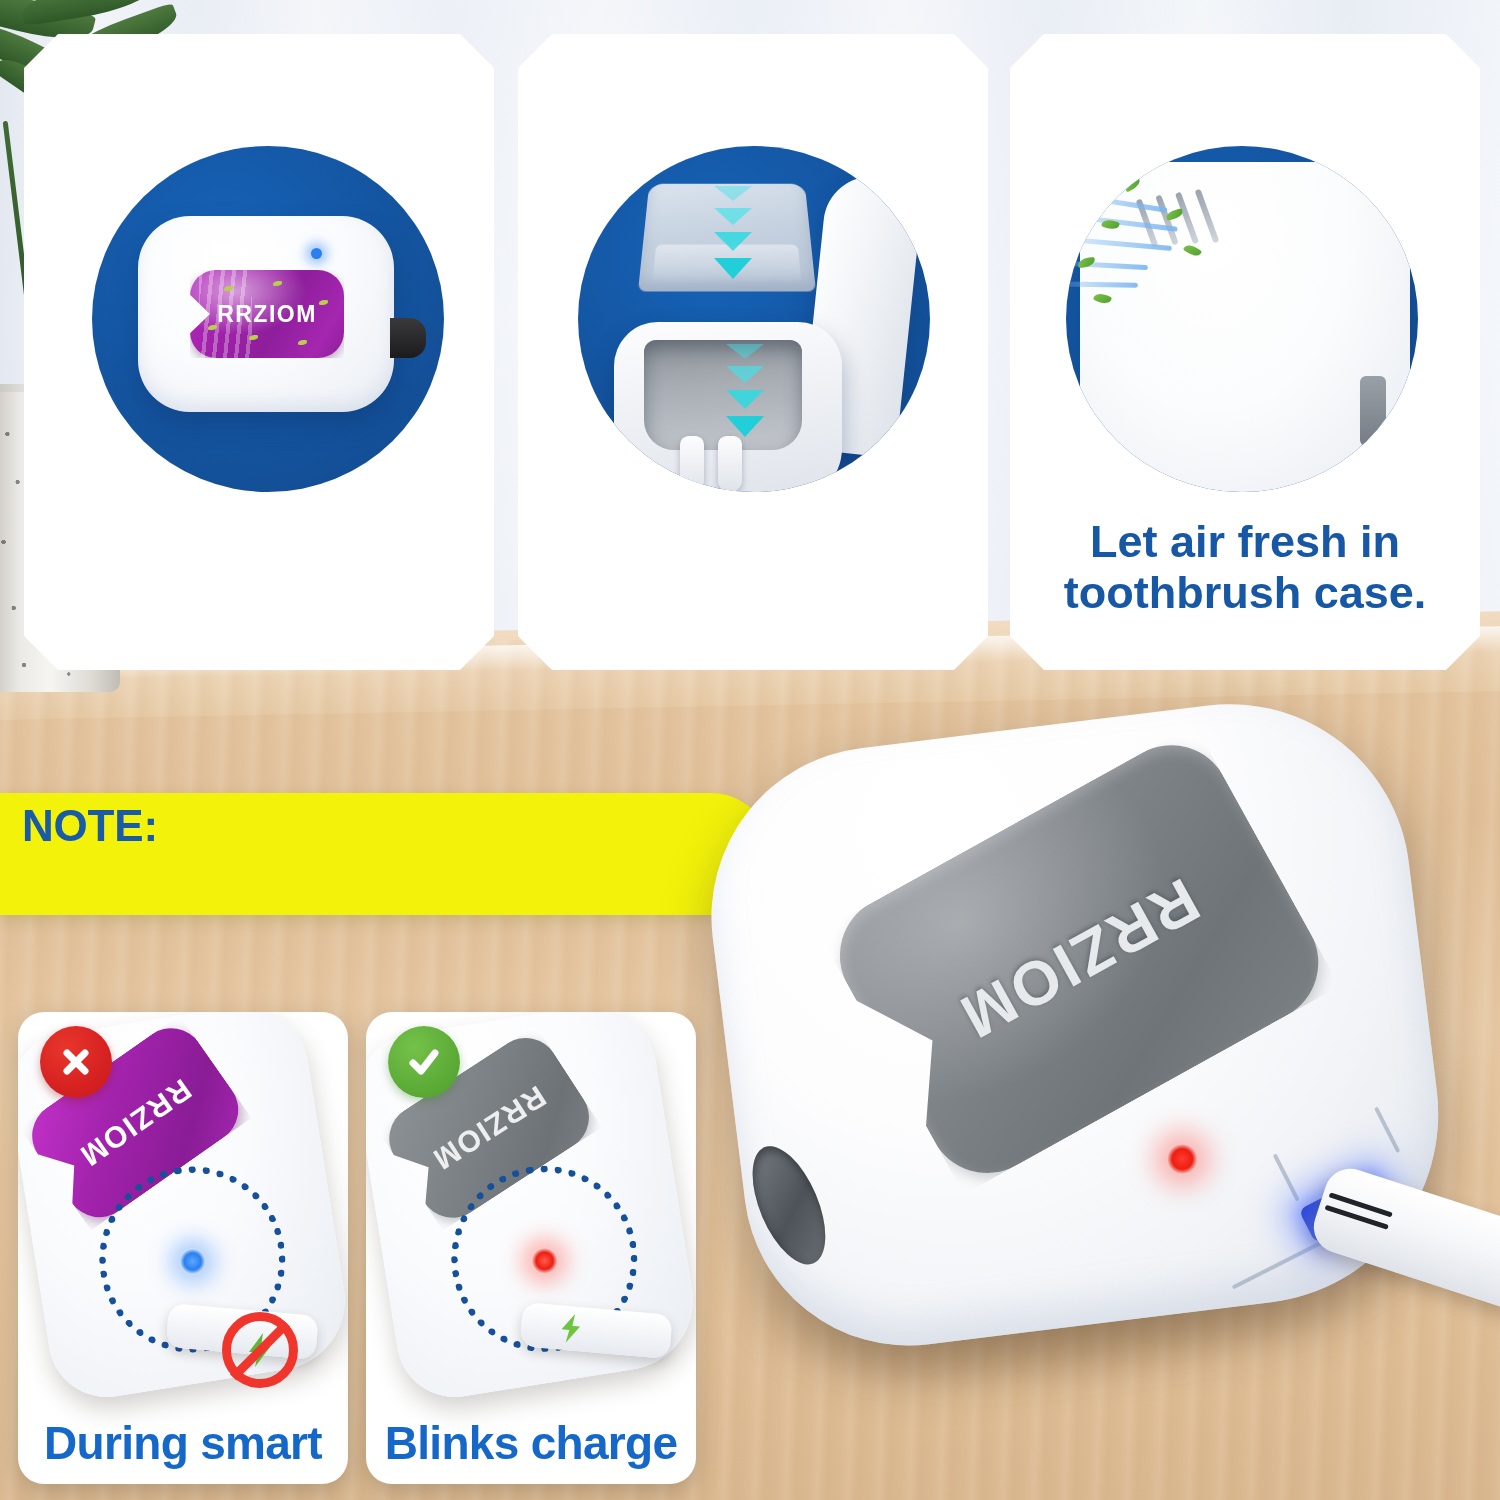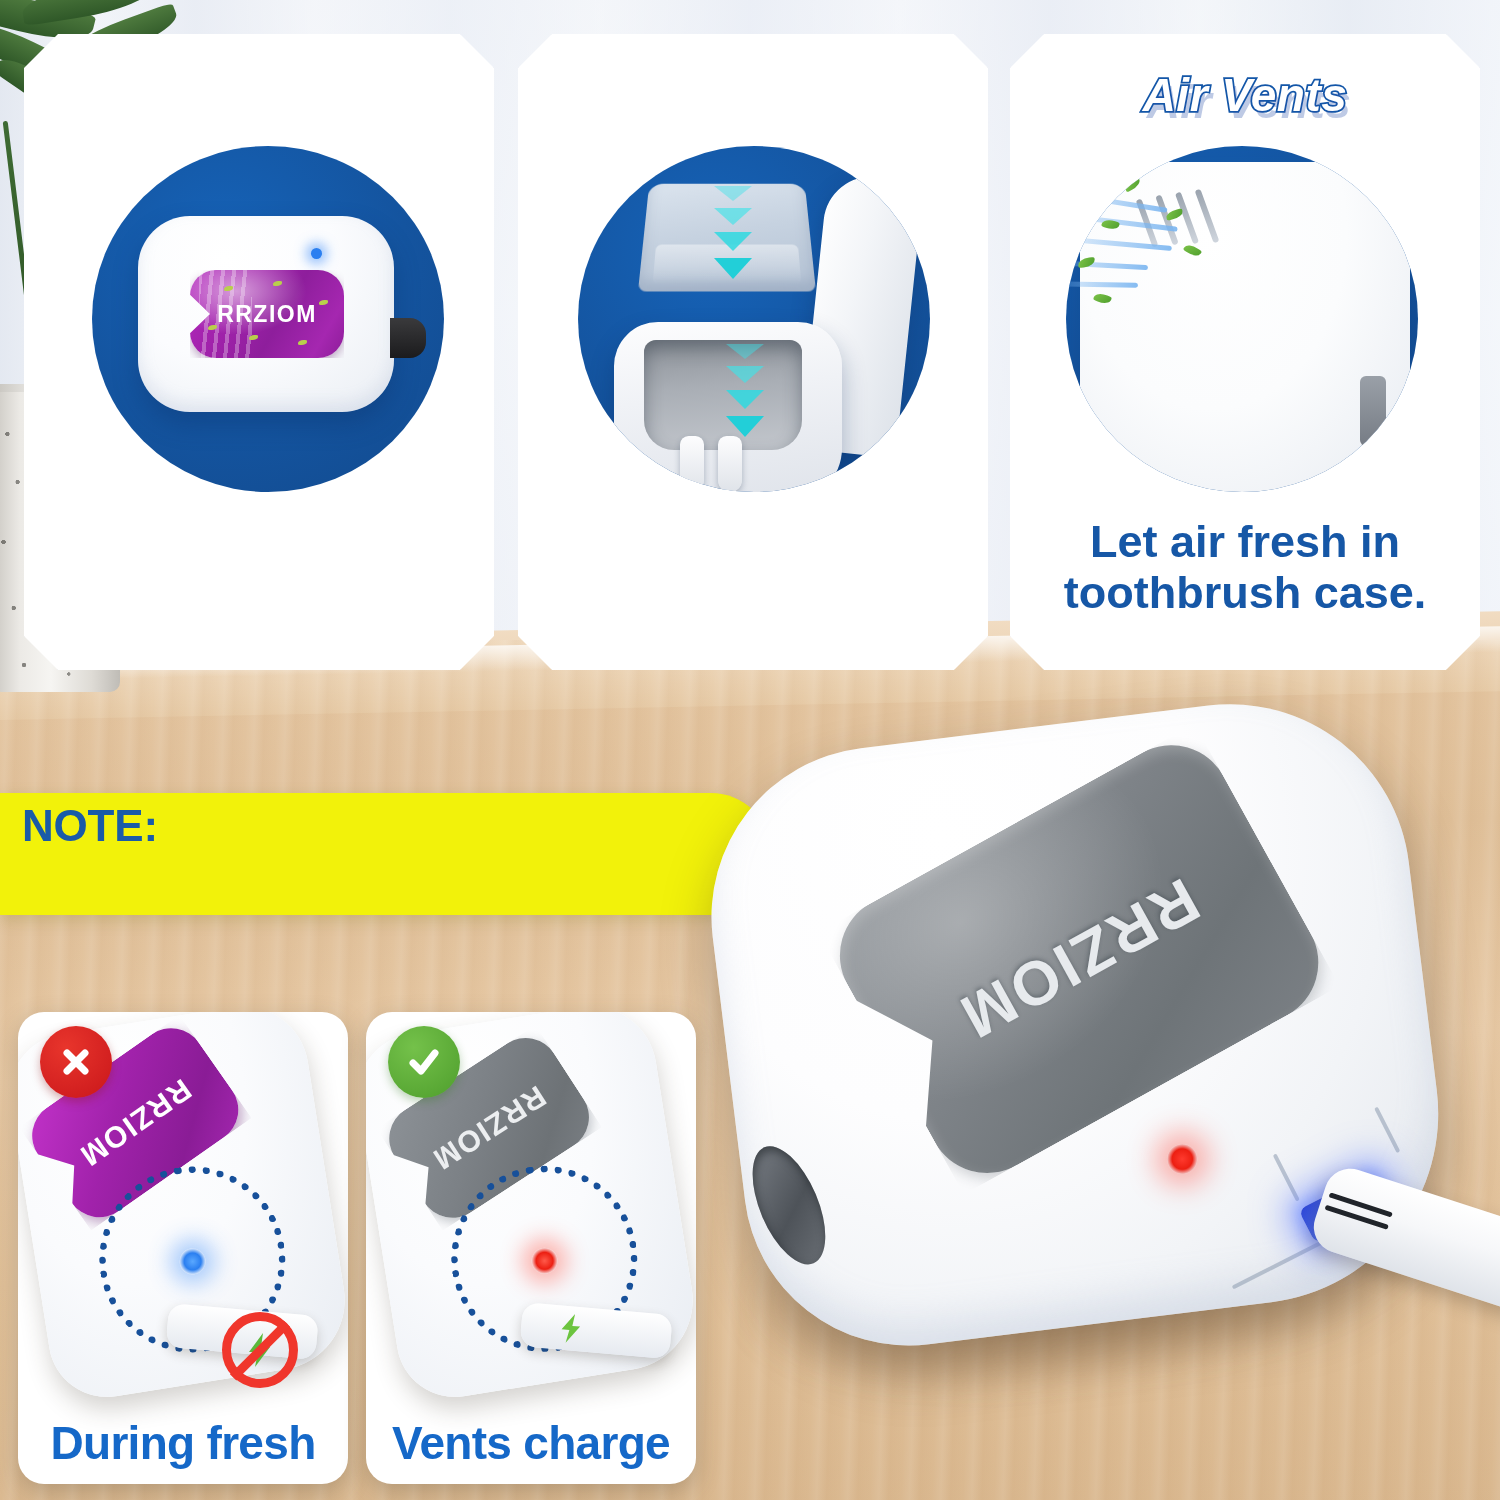--- a/index.html
+++ b/index.html
@@ -376,21 +376,20 @@
       <div class="chev" style="left:148px; top:198px; border-top:15px solid #3fe3e8; opacity:.45;"></div>
       <div class="chev" style="left:148px; top:220px; border-top:17px solid #3fe3e8; opacity:.65;"></div>
       <div class="chev" style="left:148px; top:244px; border-top:19px solid #2fd9e0; opacity:.85;"></div>
       <div class="chev" style="left:148px; top:270px; border-top:21px solid #22cfd8;"></div>
     </div>
   </div>
 
 </div>
 
 <div class="card" style="left:1010px; top:34px; width:470px; height:636px;">
-  <div class="card-title">Air Vents</div>
 
   <div class="circle-art" style="left:56px; top:112px; width:352px; height:346px;">
     <div class="dev3">
       <div class="vent-slot" style="left:64px; top:36px; height:50px;"></div>
       <div class="vent-slot" style="left:84px; top:32px; height:52px;"></div>
       <div class="vent-slot" style="left:104px;top:29px; height:54px;"></div>
       <div class="vent-slot" style="left:124px;top:26px; height:56px;"></div>
       <div class="port3"></div>
     </div>
     <div>
@@ -453,21 +452,21 @@
          box-shadow:0 0 22px 9px rgba(60,140,250,.45);"></div>
     <div class="mini-cable" style="left:118px; top:300px; transform:rotate(14deg);"></div>
   </div>
 
   <div class="noent" style="left:204px; top:300px;">
     <svg width="46" height="46" viewBox="0 0 46 46" style="position:absolute;left:6px;top:6px;" aria-hidden="true">
       <path d="M26 6 L12 25 L21 25 L18 40 L33 20 L24 20 Z" fill="#5bb83a"></path>
     </svg>
   </div>
 
-  <div class="ccaption">During fresh</div>
+  <div class="ccaption">During smart</div>
 </div>
 
 <div class="ccard" style="left:366px; top:1012px; width:330px; height:472px;">
 
   <div class="badge v">
     <svg width="42" height="42" viewBox="0 0 42 42" aria-hidden="true">
       <path d="M10 22 L18 30 L32 12" stroke="#fff" stroke-width="7" fill="none" stroke-linecap="round" stroke-linejoin="round"></path>
     </svg>
   </div>
 
@@ -481,14 +480,14 @@
     <div class="mini-led" style="left:146px; top:232px;
          background:radial-gradient(circle,#ff5a4a 0%,#ec1f12 46%,rgba(240,40,25,0) 76%);
          box-shadow:0 0 22px 9px rgba(255,60,45,.40);"></div>
     <div class="mini-cable" style="left:124px; top:300px; transform:rotate(14deg);">
       <svg width="40" height="40" viewBox="0 0 46 46" style="position:absolute;left:30px;top:2px;" aria-hidden="true">
         <path d="M26 6 L12 25 L21 25 L18 40 L33 20 L24 20 Z" fill="#6cc43f"></path>
       </svg>
     </div>
   </div>
 
-  <div class="ccaption">Vents charge</div>
+  <div class="ccaption">Blinks charge</div>
 </div>
 
 </body></html>

